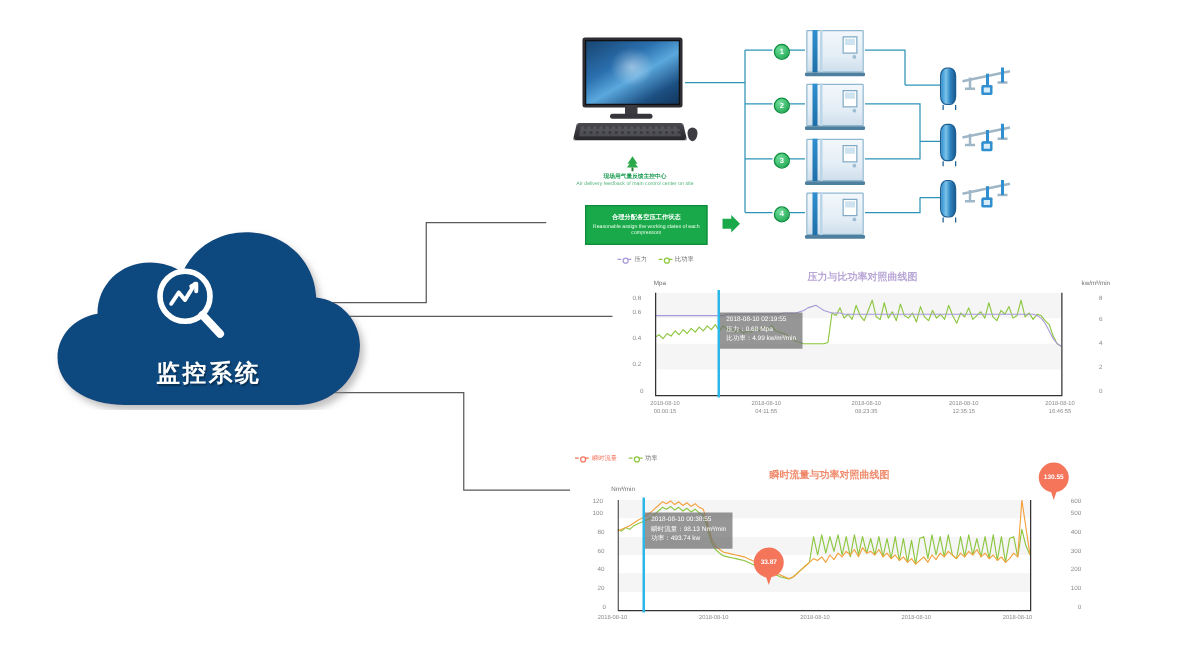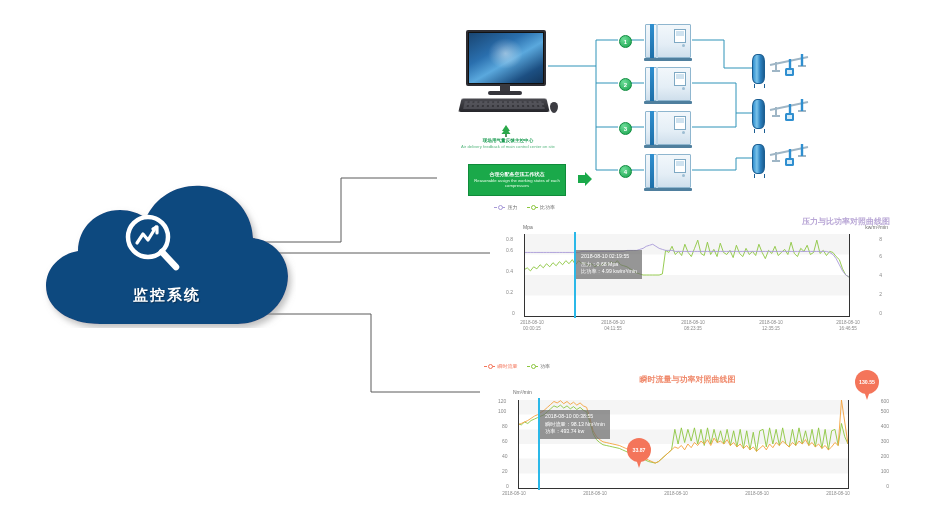--- a/index.html
+++ b/index.html
@@ -17,21 +17,21 @@
     letter-spacing:1px;white-space:nowrap;
     text-shadow:1px 1px 0 #e2e2e2;
   }
 
   
   #cloud-shape{position:absolute;left:38px;top:182px;width:258px;height:146px;}
   #cloud-shape svg{display:block;}
   #cloud-icon{position:absolute;left:118px;top:212px;width:70px;height:62px;}
   #cloud-label{
     position:absolute;left:38px;top:286px;width:258px;text-align:center;
-    color:#ffffff;font-size:15px;font-weight:bold;letter-spacing:2px;
+    color:#ffffff;font-size:19px;font-weight:bold;letter-spacing:2px;
     text-shadow:1px 1px 1px rgba(0,0,0,.35);
   }
 
   
   .connector{position:absolute;border-color:#5a5a5a;}
   #conn-1{left:245px;top:176px;width:192px;height:66px;}
   #conn-2{left:245px;top:248px;width:252px;height:10px;}
   #conn-3{left:245px;top:312px;width:252px;height:82px;}
   .connector svg{display:block;overflow:visible;}
 
@@ -96,31 +96,31 @@
   .tank-body{position:absolute;inset:0;border-radius:5px/7px;
     background:linear-gradient(90deg,#2f8fd0 0%,#7cc4ea 35%,#2d83c2 65%,#1b5e92 100%);
     border:1px solid #1b5e92;}
   .tank-legs{position:absolute;left:2px;bottom:-4px;width:9px;height:4px;
     border-left:1.5px solid #1b5e92;border-right:1.5px solid #1b5e92;}
   .pipes{position:absolute;width:44px;height:30px;}
 
   
   .chart-card{position:absolute;background:#ffffff;}
   #pressure-chart{left:490px;top:200px;width:400px;height:135px;}
-  #flow-chart{left:480px;top:360px;width:415px;height:169px;}
+  #flow-chart{left:456px;top:360px;width:415px;height:169px;}
 
   .chart-legend{position:absolute;display:flex;gap:9px;align-items:center;}
   .legend-item{display:flex;align-items:center;gap:2.5px;}
   .legend-mark{width:11px;height:6px;position:relative;}
   .legend-mark .dsh{position:absolute;top:2.5px;width:3px;height:1px;}
   .legend-mark .dt{position:absolute;left:4px;top:1px;width:3px;height:3px;border-radius:50%;background:#fff;}
   .legend-text{font-size:5px;color:#6b6b6b;white-space:nowrap;}
 
   .chart-title{position:absolute;width:100%;text-align:center;font-size:8px;font-weight:bold;}
-  #pressure-title{color:#b9a7d6;top:16px;text-align:right;}
+  #pressure-title{color:#b9a7d6;top:16px;}
   #flow-title{color:#f08a6c;top:14px;}
 
   .axis-unit{position:absolute;font-size:5px;color:#6b6b6b;white-space:nowrap;}
   .tick-label{position:absolute;font-size:5px;color:#8a8a8a;white-space:nowrap;}
   .xtick{position:absolute;font-size:4.6px;color:#8a8a8a;text-align:center;line-height:1.25;white-space:nowrap;}
 
   .plot-svg{position:absolute;}
 
   .tooltip{
     position:absolute;background:rgba(110,110,110,.72);

